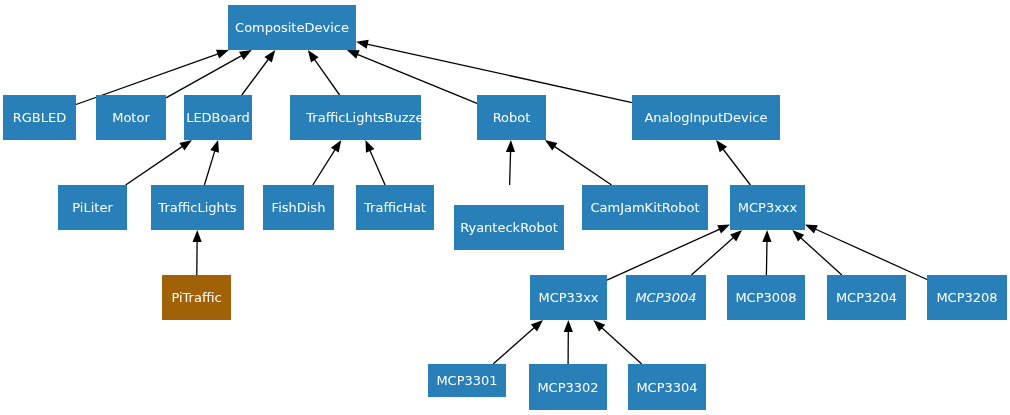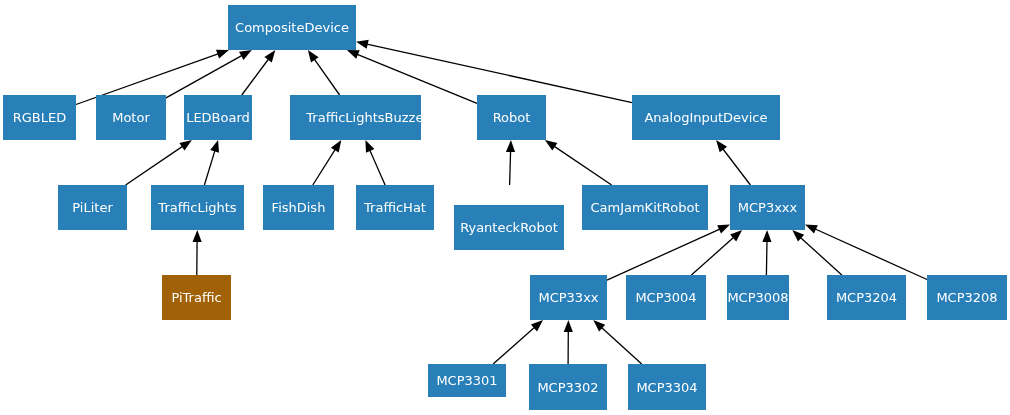--- a/index.html
+++ b/index.html
@@ -119,24 +119,24 @@
     </div>
     <div class="node" style="left: 730px; top: 185px; width: 75px; height: 45px; background: rgb(41, 128, 185); color: rgb(255, 255, 255);">
       <span>MCP3xxx</span>
     </div>
     <div class="node" style="left: 162px; top: 275px; width: 69px; height: 45px; background: #a16207; color: rgb(255, 255, 255);">
       <span>PiTraffic</span>
     </div>
     <div class="node" style="left: 530px; top: 275px; width: 77px; height: 45px; background: rgb(41, 128, 185); color: rgb(255, 255, 255);">
       <span>MCP33xx</span>
     </div>
-    <div class="node" style="left: 626px; top: 275px; width: 80px; height: 45px; background: rgb(41, 128, 185); color: rgb(255, 255, 255);">
+    <div class="node" style="left: 626px; top: 275px; width: 80px; height: 45px; background: rgb(41, 128, 185); color: rgb(255, 255, 255); font-style: italic;">
       <span>MCP3004</span>
     </div>
-    <div class="node" style="left: 727px; top: 275px; width: 62px; height: 45px; background: rgb(41, 128, 185); color: rgb(255, 255, 255);">
+    <div class="node" style="left: 727px; top: 275px; width: 78px; height: 45px; background: rgb(41, 128, 185); color: rgb(255, 255, 255);">
       <span>MCP3008</span>
     </div>
     <div class="node" style="left: 827px; top: 275px; width: 79px; height: 45px; background: rgb(41, 128, 185); color: rgb(255, 255, 255);">
       <span>MCP3204</span>
     </div>
     <div class="node" style="left: 927px; top: 275px; width: 80px; height: 45px; background: rgb(41, 128, 185); color: rgb(255, 255, 255);">
       <span>MCP3208</span>
     </div>
     <div class="node" style="left: 428px; top: 364px; width: 78px; height: 33px; background: rgb(41, 128, 185); color: rgb(255, 255, 255);">
       <span>MCP3301</span>

